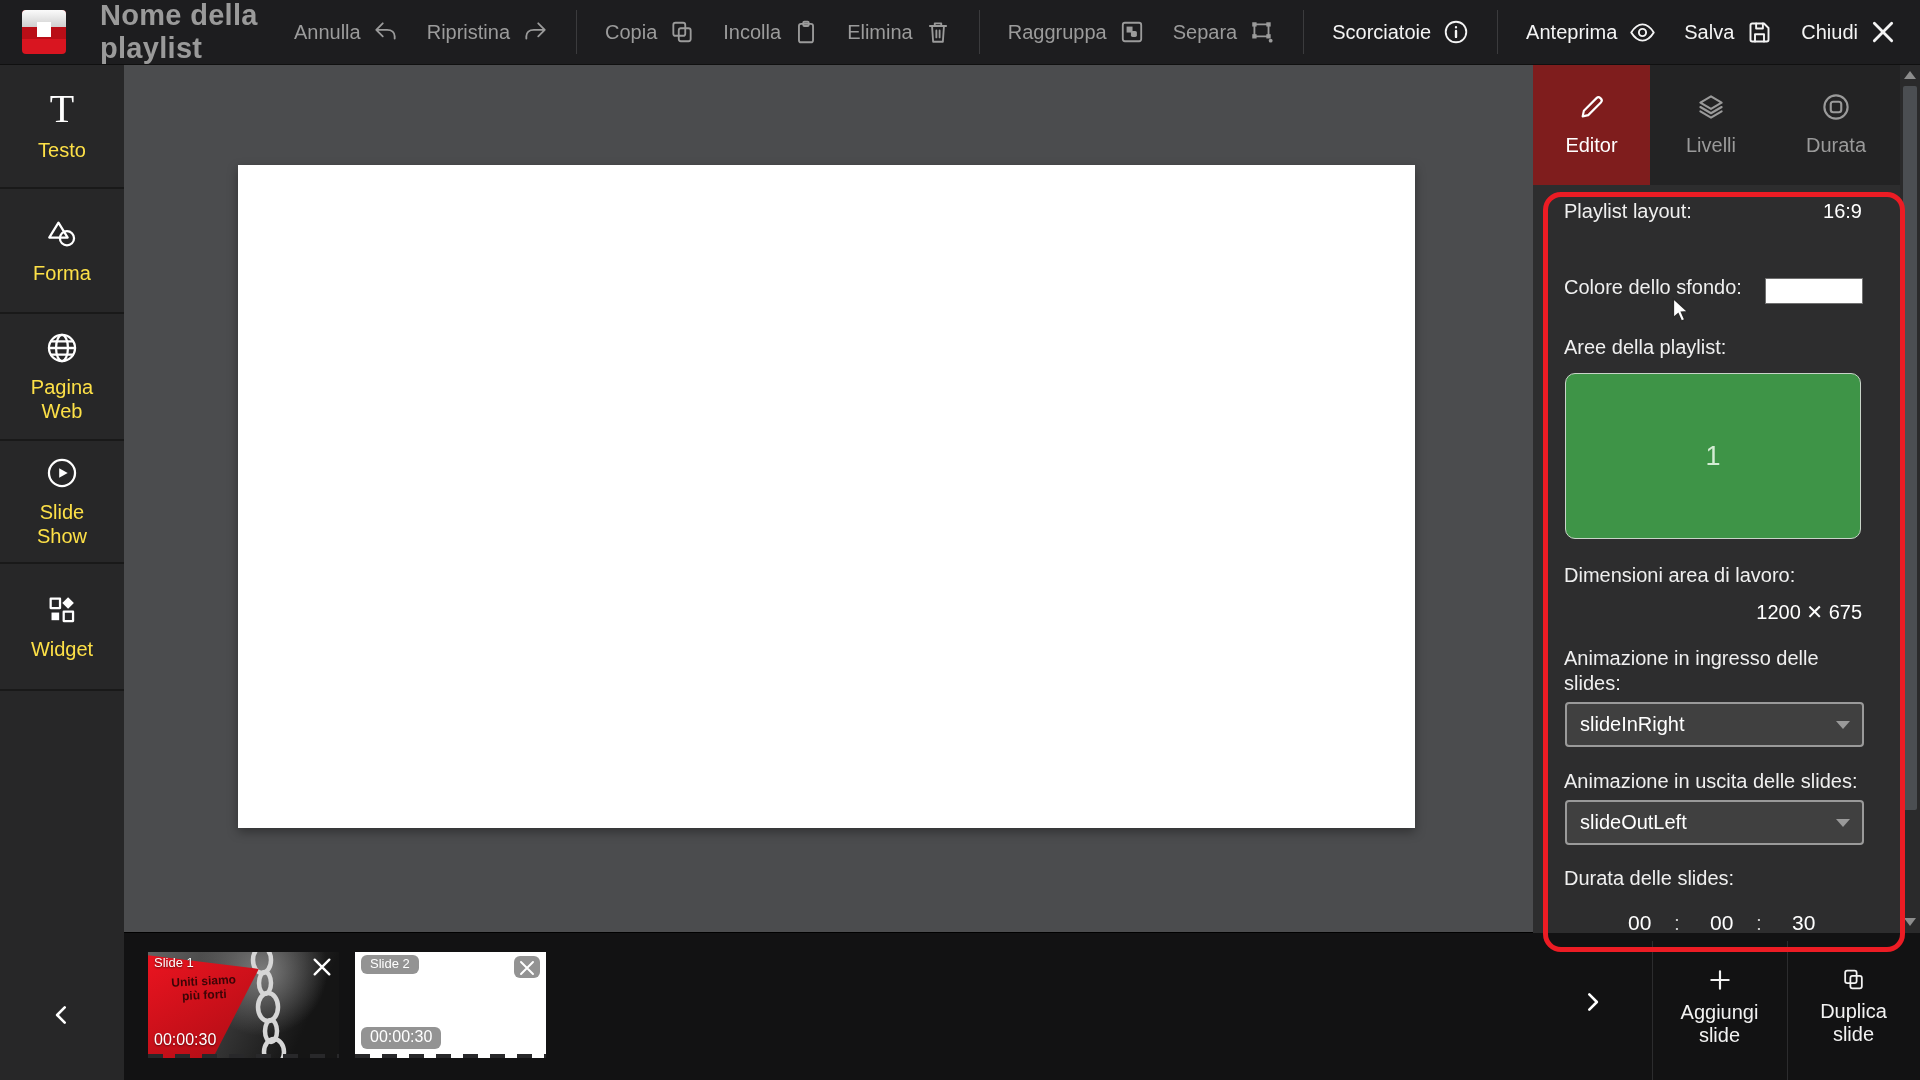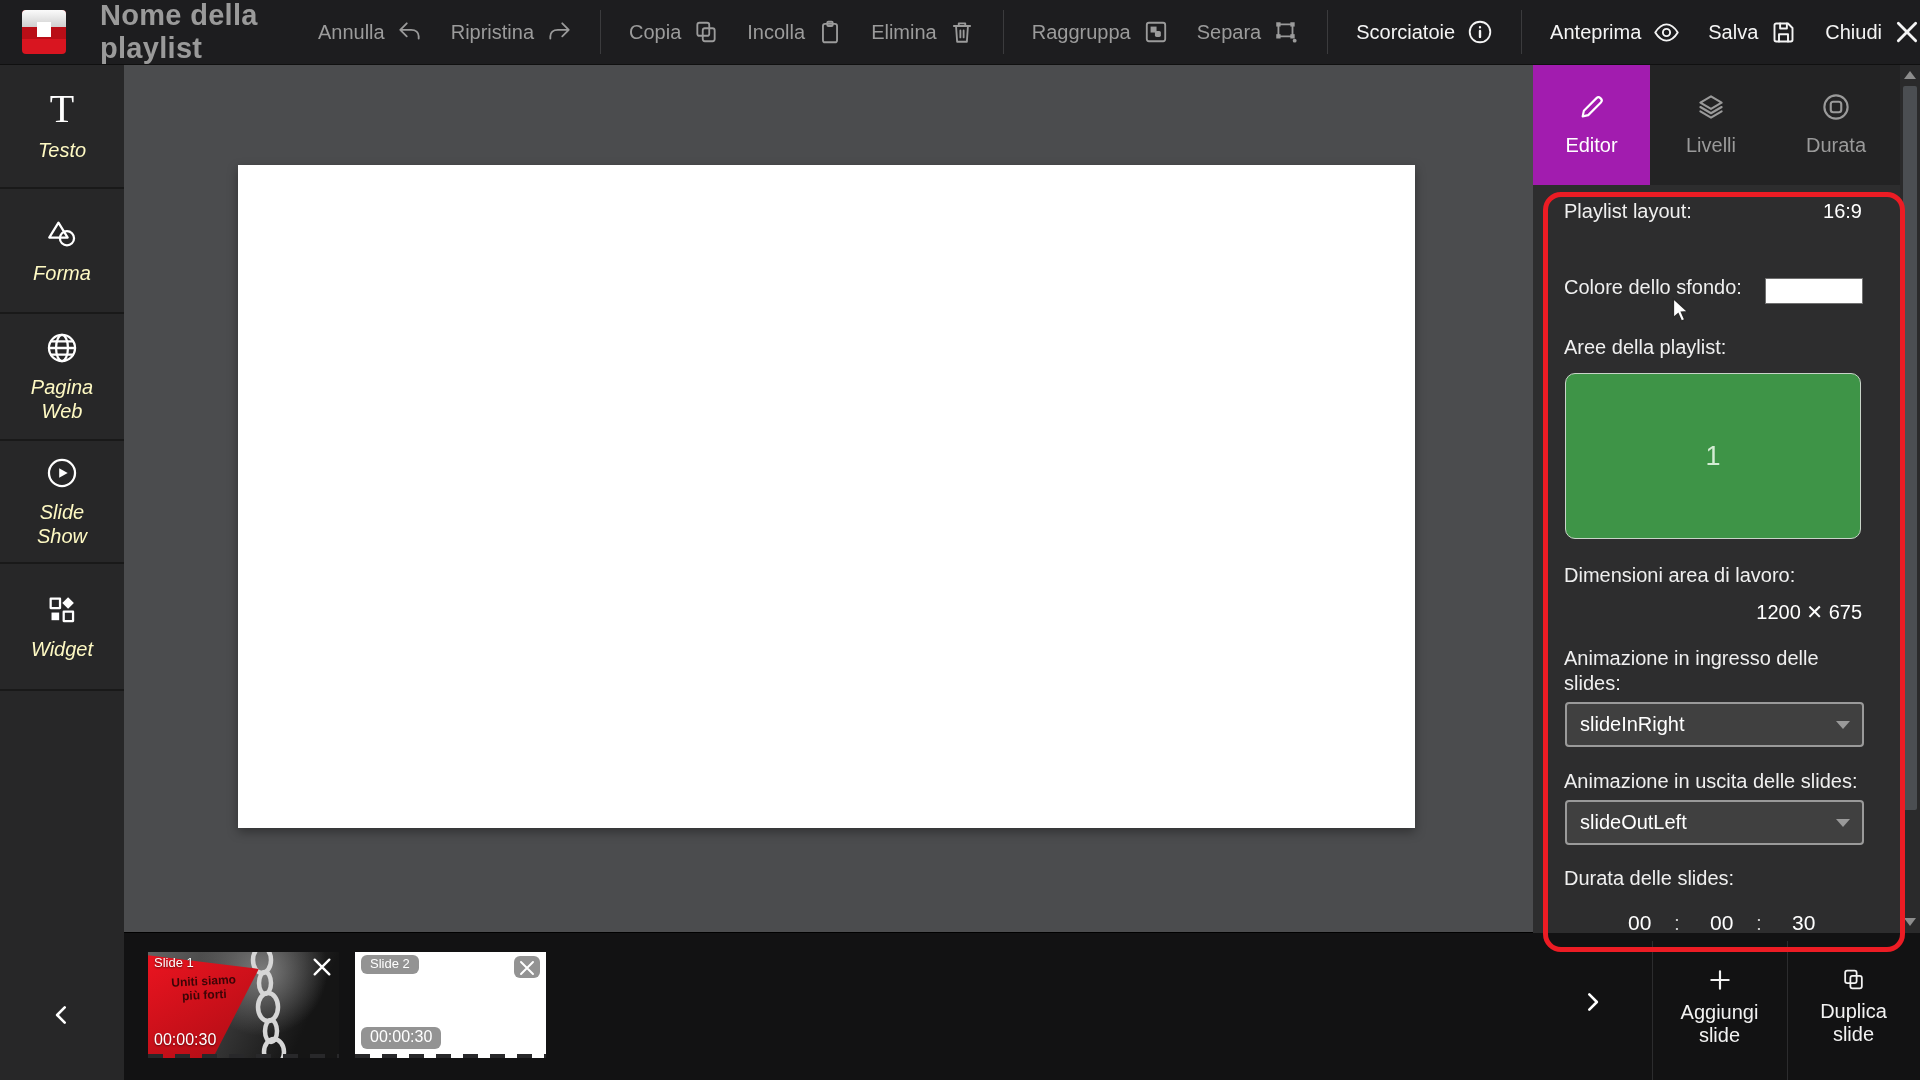--- a/index.html
+++ b/index.html
@@ -11,48 +11,48 @@
   
   .topbar{position:absolute;left:0;top:0;width:1920px;height:64px;background:#1d1d1f;
           border-bottom:1px solid #101010;display:flex;align-items:center;z-index:6;}
   .logo{position:relative;width:44px;height:44px;margin-left:22px;border-radius:4px;
         background:#d91520;overflow:hidden;flex:0 0 auto;}
   .logo .lg-top{position:absolute;left:0;top:0;width:100%;height:17px;
         background:linear-gradient(#fbfbfb,#cfcfcf);}
   .logo .lg-mid{position:absolute;left:0;top:17px;width:100%;height:12px;background:#b90e17;}
   .logo .lg-notch{position:absolute;left:15px;top:12px;width:14px;height:15px;background:#fff;}
   .app-title{margin-left:34px;font-size:29px;font-weight:bold;color:#9a9a9a;letter-spacing:.3px;}
-  .toolbar{display:flex;align-items:center;margin-left:auto;gap:28px;}
+  .toolbar{display:flex;align-items:center;margin-left:auto;padding-right:24px;gap:28px;}
   .tb-item{display:flex;align-items:center;gap:12px;font-size:20px;cursor:pointer;white-space:nowrap;}
   .tb-item.dim{color:#9b9b9b;}
   .tb-item.lit{color:#f4f4f4;}
   .tb-item svg{stroke:currentColor;fill:none;stroke-width:1.7;stroke-linecap:round;stroke-linejoin:round;}
   .tb-sep{width:1px;height:44px;background:#3b3b3d;flex:0 0 auto;}
 
   
   .sidebar{position:absolute;left:0;top:64px;width:124px;height:1016px;background:#272728;z-index:4;}
   .side-item{display:flex;flex-direction:column;align-items:center;justify-content:center;
              gap:10px;border-bottom:2px solid #191919;cursor:pointer;}
   .side-item svg{stroke:#fff;fill:none;stroke-width:1.6;stroke-linecap:round;stroke-linejoin:round;}
-  .side-label{font-size:20px;color:#fef9c3;text-align:center;line-height:24px;width:100px;font-style:italic;}
+  .side-label{font-size:20px;color:#fde047;text-align:center;line-height:24px;width:100px;}
   .t-glyph{font-family:"Liberation Serif",serif;font-size:40px;line-height:38px;color:#fff;}
   .side-scroll{position:absolute;left:0;bottom:52px;width:124px;display:flex;justify-content:center;cursor:pointer;}
 
   
   .workspace{position:absolute;left:124px;top:64px;width:1409px;height:869px;background:#4b4c4e;}
   .canvas{position:absolute;left:114px;top:101px;width:1177px;height:663px;background:#ffffff;
           box-shadow:0 4px 10px rgba(0,0,0,.35);}
 
   
   .rpanel{position:absolute;right:0;top:64px;width:387px;height:869px;background:#2d2d2e;overflow:hidden;z-index:5;}
   .rtabs{position:absolute;left:0;top:0;width:367px;height:121px;display:flex;}
   .rtab{display:flex;flex-direction:column;align-items:center;justify-content:center;gap:12px;
         background:#232324;color:#9a9a9a;cursor:pointer;}
   .rtab svg{stroke:currentColor;fill:none;stroke-width:1.7;stroke-linecap:round;stroke-linejoin:round;}
-  .rtab.active{background:#a21caf;color:#fff;}
+  .rtab.active{background:#7f1d1d;color:#fff;}
   .rtab-label{font-size:20px;}
   .rtab.t-editor{width:117px;} .rtab.t-livelli{width:122px;} .rtab.t-oggetto{width:128px;}
 
   .vscroll{position:absolute;right:0;top:0;width:20px;height:869px;background:#2a2a2b;}
   .vthumb{position:absolute;left:3px;top:22px;width:14px;height:724px;background:#4b4e52;border-radius:2px;}
   .arr{width:0;height:0;position:absolute;left:4px;}
   .arr-up{top:7px;border-left:6px solid transparent;border-right:6px solid transparent;border-bottom:8px solid #8d8d8d;}
   .arr-dn{bottom:7px;border-left:6px solid transparent;border-right:6px solid transparent;border-top:8px solid #8d8d8d;}
 
   .props{position:absolute;left:31px;top:0;width:298px;height:869px;font-size:20px;color:#efefef;}

